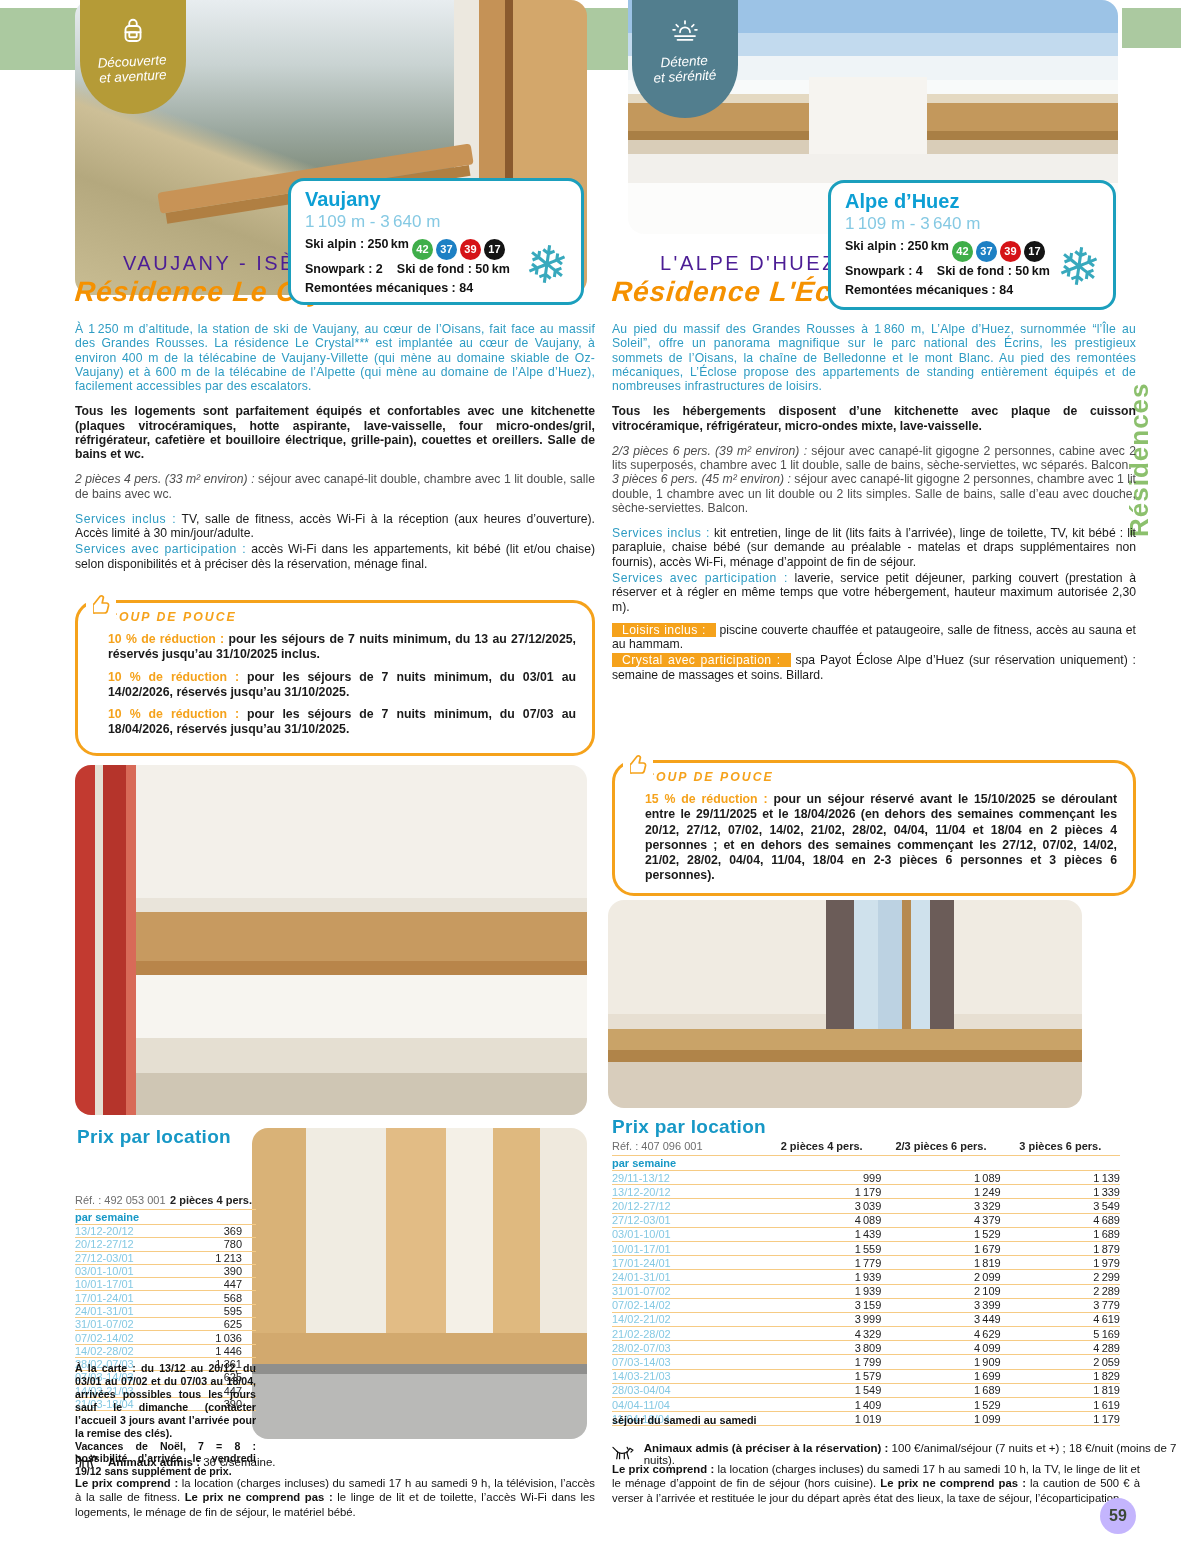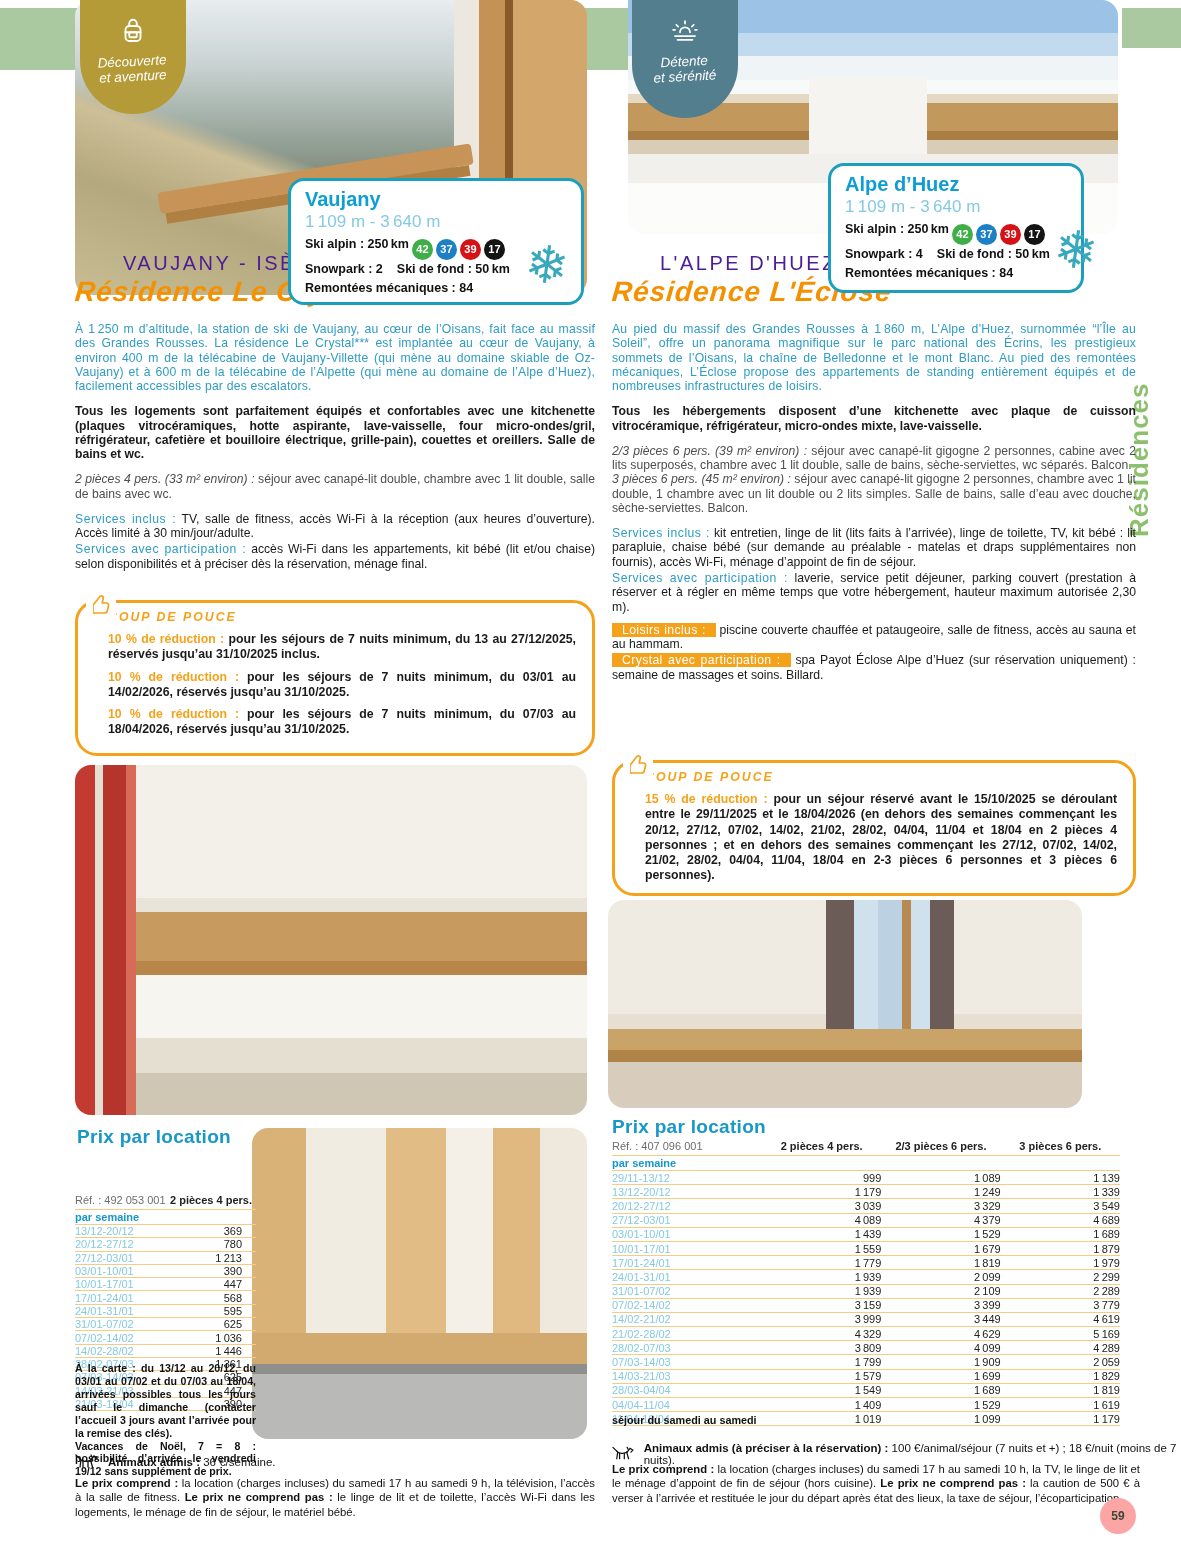--- a/index.html
+++ b/index.html
@@ -92,22 +92,22 @@
   .ptable.pl .pt-val{text-align:right;padding-right:14px;}
   .ptable.pr .pt-val{text-align:right;}
 
   .fnotes{position:absolute;font-size:10.6px;font-weight:bold;line-height:1.22;text-align:justify;color:#111;}
   .fnotes p{margin:0;}
   .satnote{position:absolute;font-size:10.8px;font-weight:bold;color:#111;}
 
   .dogline{position:absolute;display:flex;align-items:center;gap:7px;font-size:11.5px;color:#111;}
   .terms{position:absolute;font-size:11.3px;line-height:1.27;text-align:justify;color:#111;}
 
-  .pageno{position:absolute;width:36px;height:36px;border-radius:50%;background:#fca5a5;
-    color:#3c4836;font-size:12px;font-weight:bold;display:flex;align-items:center;justify-content:center;}
+  .pageno{position:absolute;width:36px;height:36px;border-radius:50%;background:#c4b5fd;
+    color:#3c4836;font-size:16px;font-weight:bold;display:flex;align-items:center;justify-content:center;}
   .sidebar{position:absolute;writing-mode:vertical-rl;transform:rotate(180deg);color:#8cc06d;
     font-size:26px;font-weight:bold;letter-spacing:1px;}
 </style>
 </head>
 <body>
 
 <div id="page">
 
   <div class="greenbar" style="left:0;top:8px;width:1108px;height:62px;"></div>
   <div class="greenbar" style="left:1122px;top:8px;width:59px;height:40px;"></div>
@@ -148,21 +148,21 @@
     <div class="ib-alt">1 109 m - 3 640 m</div>
     <div class="ib-row">
       <div class="ib-stats">
         <div><span>Ski alpin : 250 km</span><span><span class="piste" style="background: rgb(63, 174, 73);">42</span><span class="piste" style="background: rgb(29, 128, 196);">37</span><span class="piste" style="background: rgb(213, 19, 23);">39</span><span class="piste" style="background: rgb(20, 20, 20);">17</span></span></div>
         <div><span>Snowpark : 2</span><span class="ib-gap"></span><span>Ski de fond : 50 km</span></div>
         <div>Remontées mécaniques : 84</div>
       </div>
       <div class="snow">❄</div>
     </div>
   </div>
-  <div class="infobox" style="left:828px;top:163px;width:256px;height:130px;">
+  <div class="infobox" style="left:828px;top:180px;width:288px;height:130px;">
     <div class="ib-name">Alpe d’Huez</div>
     <div class="ib-alt">1 109 m - 3 640 m</div>
     <div class="ib-row">
       <div class="ib-stats">
         <div><span>Ski alpin : 250 km</span><span><span class="piste" style="background: rgb(63, 174, 73);">42</span><span class="piste" style="background: rgb(29, 128, 196);">37</span><span class="piste" style="background: rgb(213, 19, 23);">39</span><span class="piste" style="background: rgb(20, 20, 20);">17</span></span></div>
         <div><span>Snowpark : 4</span><span class="ib-gap"></span><span>Ski de fond : 50 km</span></div>
         <div>Remontées mécaniques : 84</div>
       </div>
       <div class="snow">❄</div>
     </div>

